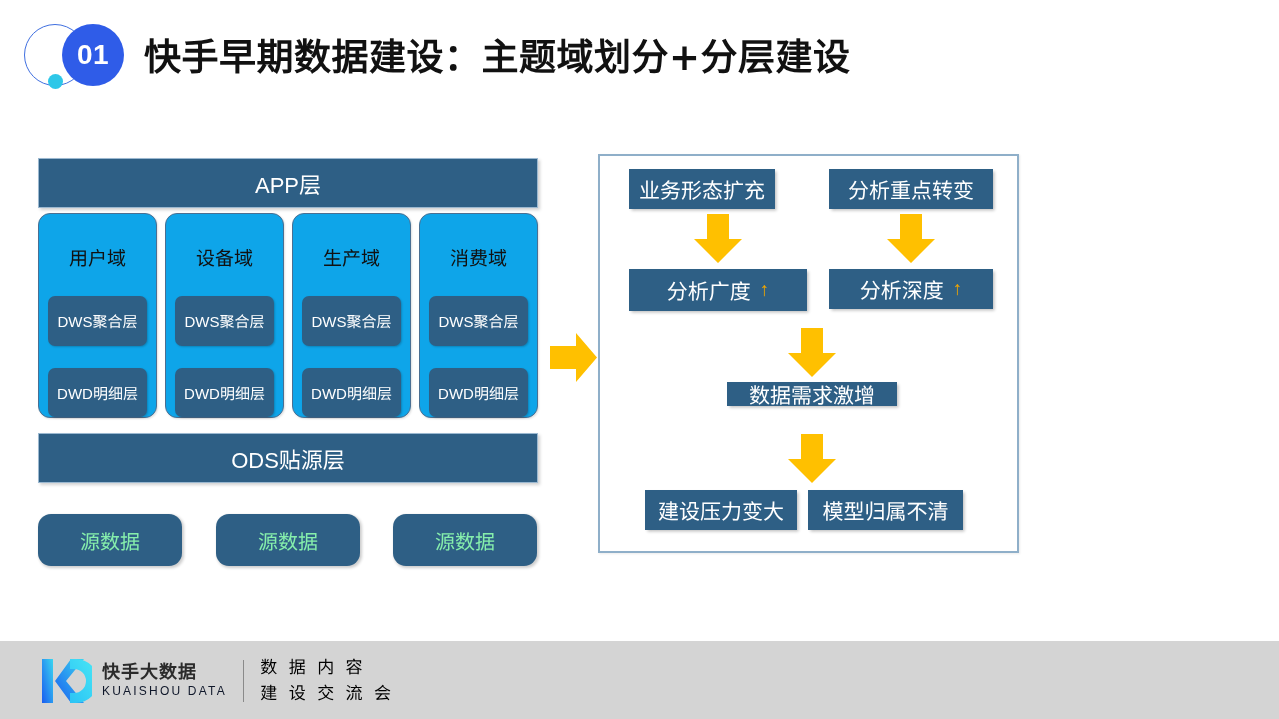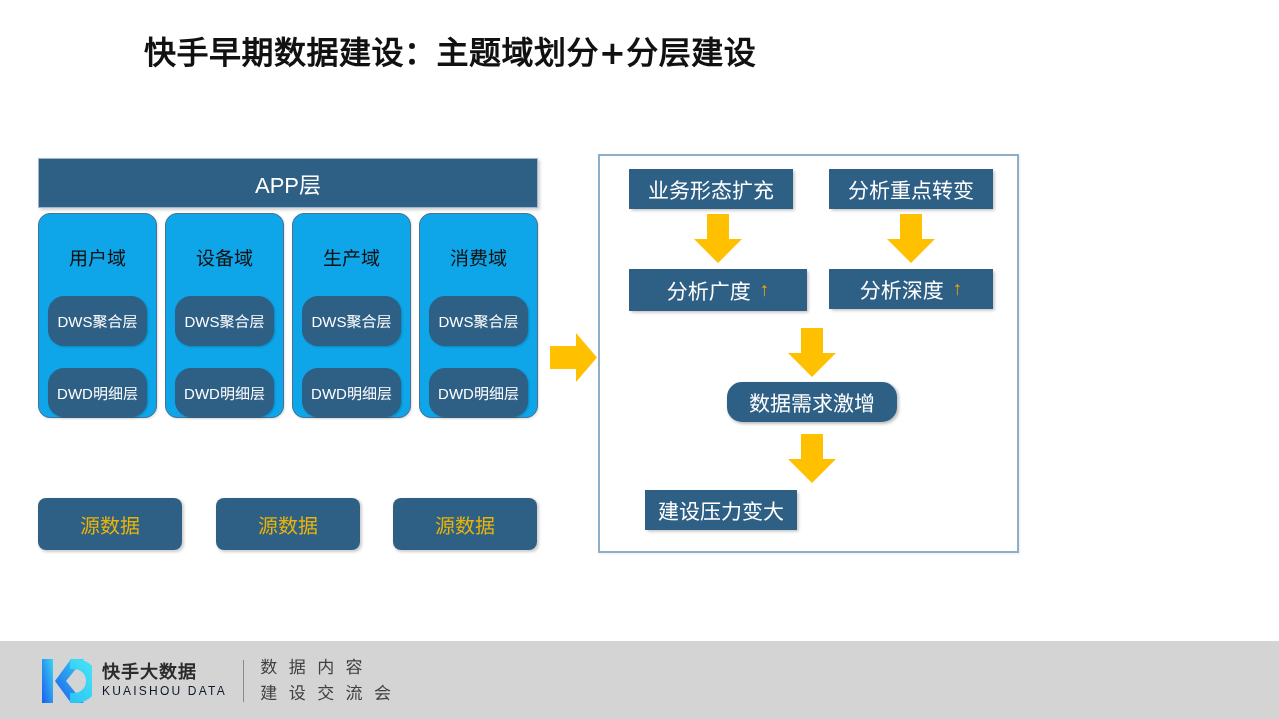--- a/index.html
+++ b/index.html
@@ -29,21 +29,21 @@
     color:#ffffff; font-size:28px; font-weight:bold; letter-spacing:.5px;
     line-height:1; font-family:"Liberation Sans",sans-serif;
   }
   .badge-dot {
     position:absolute; left:30px; top:56px; width:15px; height:15px;
     border-radius:50%; background:#2ec7e8;
   }
 
   .slide-title {
     position:absolute; left:144px; top:27px;
-    font-size:32px; font-weight:bold; color:#111111;
+    font-size:37px; font-weight:bold; color:#111111;
     letter-spacing:.5px; white-space:nowrap;
     font-family:"DejaVu Sans","Liberation Sans",sans-serif;
   }
 
   
   .left-panel { position:absolute; left:38px; top:118px; width:502px; height:440px; }
 
   .dw-caption {
     position:absolute; left:96px; top:0px;
     font-size:21px; font-weight:bold; color:#111;
@@ -66,34 +66,34 @@
   .domain-col {
     width:119px; height:205px; background:#0ea5e9;
     border:1.4px solid #4a6f92; border-radius:12px;
     display:flex; flex-direction:column; align-items:center;
     box-shadow:1px 1px 2px rgba(0,0,0,.12);
   }
   .domain-title {
     margin-top:29px; font-size:19px; color:#111; white-space:nowrap;
   }
   .layer-chip {
-    width:99px; height:56px; background:#2e5f85; border-radius:16px;
+    width:99px; height:56px; background:#2e5f85; border-radius:7px;
     display:flex; align-items:center; justify-content:center;
     color:#ffffff; font-size:15px; white-space:nowrap;
     box-shadow:1px 1px 2px rgba(0,0,0,.2);
   }
   .layer-chip.first { margin-top:26px; }
   .layer-chip.second { margin-top:22px; }
 
   .source-row { position:absolute; left:0; top:380px; width:500px; height:52px; }
   .source-box {
-    position:absolute; top:0; width:144px; height:52px;
-    background:#2e5f85; border-radius:8px;
-    display:flex; align-items:center; justify-content:center;
-    color:#eab308; font-size:20px; white-space:nowrap;
+    position:absolute; top:16px; width:144px; height:52px;
+    background:#2e5f85; border-radius:13px;
+    display:flex; align-items:center; justify-content:center;
+    color:#86efac; font-size:20px; white-space:nowrap;
     box-shadow:1.5px 1.5px 3px rgba(0,0,0,.2);
   }
   .source-box.s0 { left:0px; }
   .source-box.s1 { left:178px; }
   .source-box.s2 { left:355px; }
 
   
   .mid-arrow { position:absolute; left:550px; top:330px; width:48px; height:55px; }
 
   
@@ -103,25 +103,25 @@
     box-shadow:1px 1px 2px rgba(0,0,0,.08);
   }
   .rbox {
     position:absolute; background:#2e5f85; color:#ffffff;
     display:flex; align-items:center; justify-content:center;
     font-size:21px; white-space:nowrap;
     box-shadow:1.5px 1.5px 3px rgba(0,0,0,.25);
   }
   .rbox .up-arrow { color:#f0a500; font-size:19px; margin-left:9px; }
 
-  .r-b1 { left:29px;  top:13px;  width:164px; height:40px; }
+  .r-b1 { left:29px;  top:13px;  width:146px; height:40px; }
   .r-b2 { left:229px; top:13px; width:164px; height:40px; }
   .r-b3 { left:29px;  top:113px; width:178px; height:42px; }
   .r-b4 { left:229px; top:113px; width:164px; height:40px; }
-  .r-b5 { left:127px; top:226px; width:170px; height:40px;border-radius:15px; }
+  .r-b5 { left:127px; top:226px; width:170px; height:24px; }
   .r-b6 { left:45px;  top:334px; width:152px; height:40px; }
   .r-b7 { left:208px; top:334px; width:155px; height:40px; }
 
   .down-arrow { position:absolute; width:52px; height:50px; }
   .da-1 { left:92px;  top:58px; }
   .da-2 { left:285px; top:58px; }
   .da-3 { left:186px; top:172px; }
   .da-4 { left:186px; top:278px; }
 
   
@@ -139,28 +139,35 @@
   }
   .logo-en {
     font-size:12px; color:#0f172a; letter-spacing:2.2px; white-space:nowrap;
     font-family:"Liberation Sans",sans-serif; margin-top:2px;
   }
   .logo-divider {
     width:1.5px; height:42px; background:#8a8a8a; margin:0 16px;
   }
   .event-text { display:flex; flex-direction:column; justify-content:center; }
   .event-line {
-    font-size:17px; color:#404040; letter-spacing:3px; line-height:1.5;
+    font-size:17px; color:#000000; letter-spacing:3px; line-height:1.5;
     white-space:nowrap; font-family:"DejaVu Sans","Liberation Sans",sans-serif;
   }
 </style>
 </head>
 <body>
 
 <div class="slide-header">
+  <div class="badge-wrap">
+    <div class="badge-ring"></div>
+    <div class="badge-dot"></div>
+    <div class="badge-circle">
+      <span>01</span>
+    </div>
+  </div>
   <div class="slide-title">快手早期数据建设：主题域划分+分层建设</div>
 </div>
 
 <div class="left-panel">
 
 
   <div class="band band-app">APP层</div>
 
   <div class="domain-row">
 
@@ -183,20 +190,21 @@
     </div>
 
     <div class="domain-col">
       <div class="domain-title">消费域</div>
       <div class="layer-chip first">DWS聚合层</div>
       <div class="layer-chip second">DWD明细层</div>
     </div>
 
   </div>
 
+  <div class="band band-ods">ODS贴源层</div>
 
   <div class="source-row">
     <div class="source-box s0">源数据</div>
     <div class="source-box s1">源数据</div>
     <div class="source-box s2">源数据</div>
   </div>
 
 </div>
 
 <div class="mid-arrow">
@@ -238,20 +246,21 @@
 
   <div class="rbox r-b5">数据需求激增</div>
 
   <div class="down-arrow da-4">
     <svg width="52" height="50" viewBox="0 0 52 50">
       <polygon points="15,0 37,0 37,25 50,25 26,49 2,25 15,25" fill="#ffc000"></polygon>
     </svg>
   </div>
 
   <div class="rbox r-b6">建设压力变大</div>
+  <div class="rbox r-b7">模型归属不清</div>
 
 </div>
 
 <div class="footer">
   <div class="logo-area">
 
     <div class="logo-mark">
       <svg width="52" height="48" viewBox="0 0 52 48">
         <defs>
           <linearGradient id="gk" x1="0" y1="1" x2="1" y2="0">

